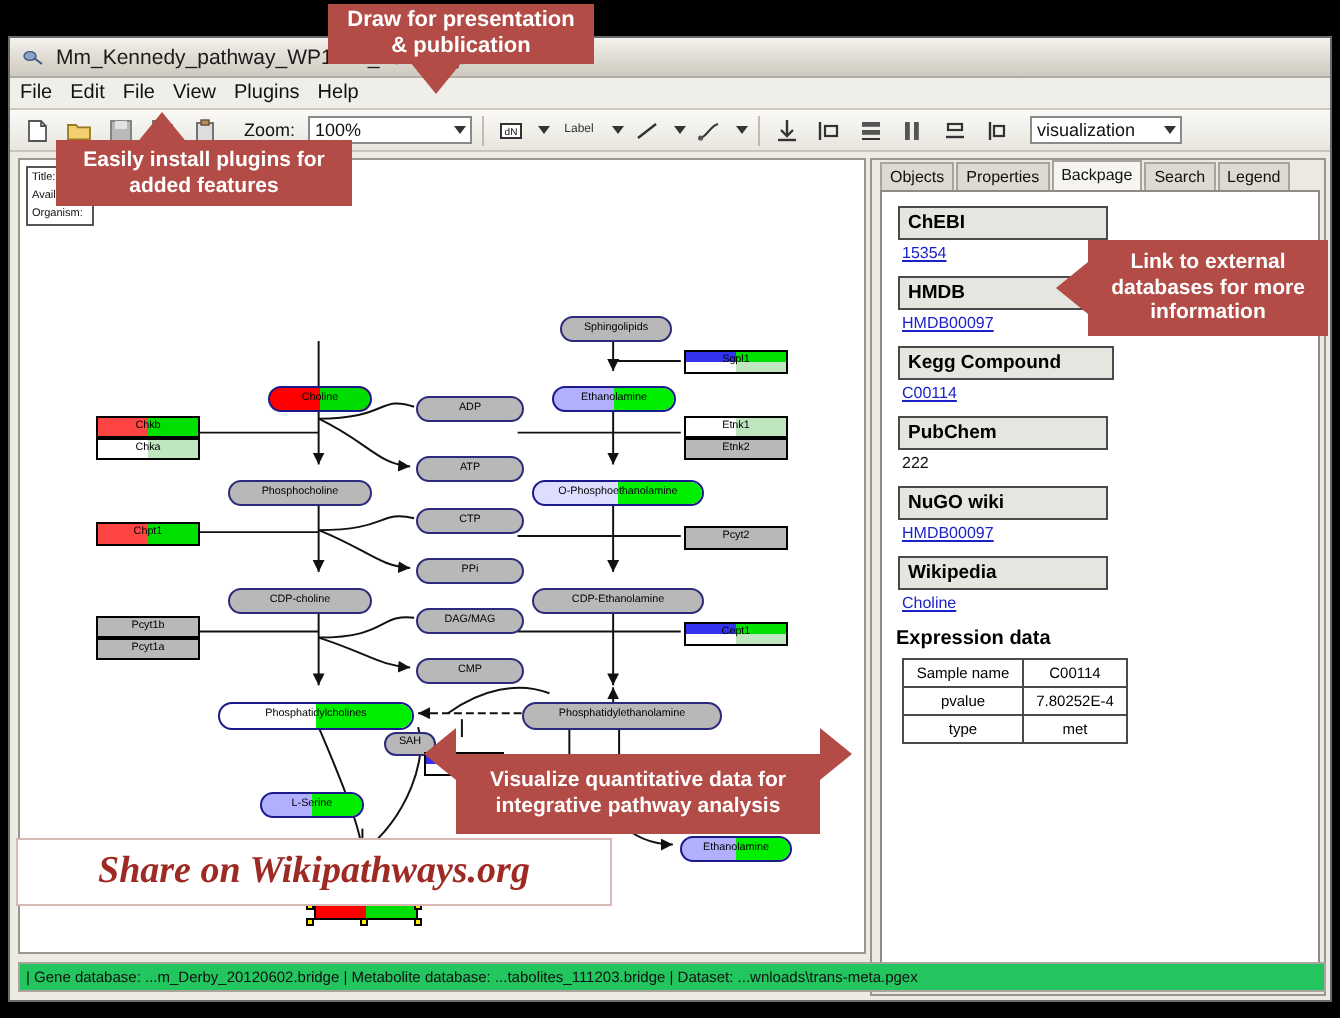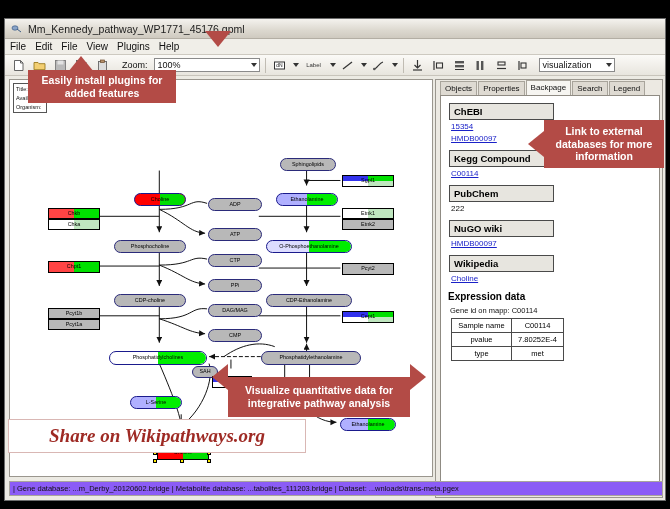--- a/index.html
+++ b/index.html
@@ -76,21 +76,21 @@
   .plink{margin:0 0 3px 10px;font-size:8px;color:#1a21c8;text-decoration:underline;}
   .ptext{margin:0 0 3px 10px;font-size:8px;color:#111;}
   .ptitle{margin:8px 0 4px 7px;font-size:10px;font-weight:bold;color:#000;}
   .gid{margin:2px 0 3px 9px;font-size:7.5px;color:#111;}
   table.exp{margin-left:10px;border-collapse:collapse;}
   table.exp td{border:1px solid #4a4a4a;font-size:7.5px;color:#000;text-align:center;
        padding:2px 4px;height:11px;box-sizing:border-box;}
   table.exp td.k{width:60px;}
   table.exp td.v{width:52px;}
 
-  .statusbar{position:absolute;left:4px;top:462px;width:654px;height:15px;background:#8b5cf6;
+  .statusbar{position:absolute;left:4px;top:462px;width:654px;height:15px;background:#22c55e;
      border:1px solid #a9a59c;box-sizing:border-box;display:flex;align-items:center;
      font-size:7.5px;color:#111;padding-left:3px;white-space:nowrap;}
 
   
   .ann{position:absolute;background:#b34b46;color:#fff;font-weight:bold;text-align:center;
        display:flex;align-items:center;justify-content:center;z-index:20;line-height:1.2;
        padding:2px 6px;box-sizing:border-box;}
   .arrdown{position:absolute;width:0;height:0;z-index:20;
      border-left:13px solid transparent;border-right:13px solid transparent;border-top:16px solid #b34b46;}
   .arrup{position:absolute;width:0;height:0;z-index:20;
@@ -152,21 +152,21 @@
           </svg>
     </div>
     <div class="tbtn">
       <svg width="13" height="13" viewBox="0 0 13 13">
             <rect x="2.5" y="2.5" width="8" height="9" fill="#ddd" stroke="#666" stroke-width="0.9"></rect>
             <rect x="4.5" y="1" width="4" height="2.5" fill="#b7906a" stroke="#6b4c2e" stroke-width="0.7"></rect>
           </svg>
     </div>
 
     <span class="zlabel">Zoom:</span>
-    <div class="combo" style="width:106px;">
+    <div class="combo" style="width:82px;">
       <span>100%</span>
       <i class="arr"></i>
     </div>
     <div class="sep"></div>
 
     <div class="tbtn">
       <svg width="13" height="13" viewBox="0 0 13 13">
             <rect x="1.5" y="3" width="10" height="7" fill="#fff" stroke="#333" stroke-width="1"></rect>
             <text x="6.5" y="8.4" font-size="5" text-anchor="middle" fill="#111" font-family="Liberation Sans">dN</text>
           </svg>
@@ -436,36 +436,36 @@
       <div class="tab">Objects</div>
       <div class="tab">Properties</div>
       <div class="tab act">Backpage</div>
       <div class="tab">Search</div>
       <div class="tab">Legend</div>
     </div>
     <div class="panel">
       <div class="phead">ChEBI</div>
       <div class="plink">15354</div>
 
+      <div class="phead">HMDB</div>
       <div class="plink">HMDB00097</div>
 
       <div class="phead" style="width:108px;">Kegg Compound</div>
       <div class="plink">C00114</div>
 
       <div class="phead">PubChem</div>
       <div class="ptext">222</div>
 
       <div class="phead">NuGO wiki</div>
       <div class="plink">HMDB00097</div>
 
       <div class="phead">Wikipedia</div>
       <div class="plink">Choline</div>
 
       <div class="ptitle">Expression data</div>
-      <div class="gid">Gene id on mapp: C00114</div>
       <table class="exp">
         <tbody>
               <tr>
           <td class="k">Sample name</td>
           <td class="v">C00114</td>
         </tr>
         <tr>
           <td class="k">pvalue</td>
           <td class="v">7.80252E-4</td>
         </tr>
@@ -476,20 +476,21 @@
       </tbody>
           </table>
     </div>
   </div>
 
   <div class="statusbar">
     <span>| Gene database: ...m_Derby_20120602.bridge | Metabolite database: ...tabolites_111203.bridge | Dataset:  ...wnloads\trans-meta.pgex</span>
   </div>
  </div>
 
+ <div class="ann" style="left:164px;top:2px;width:133px;height:30px;font-size:11px;">Draw for presentation &amp; publication</div>
  <div class="arrdown" style="left:205px;top:31px;"></div>
 
  <div class="ann" style="left:28px;top:70px;width:148px;height:33px;font-size:10.5px;">Easily install plugins for added features</div>
  <div class="arrup" style="left:68px;top:56px;"></div>
 
  <div class="ann" style="left:544px;top:120px;width:120px;height:48px;font-size:10.5px;">Link  to external databases  for more information</div>
  <div class="arrleft" style="left:528px;top:131px;"></div>
 
  <div class="ann" style="left:228px;top:357px;width:182px;height:40px;font-size:10.5px;margin-top:20px;">Visualize quantitative data  for integrative pathway analysis</div>
  <div class="arrleft" style="left:212px;top:364px;"></div>

